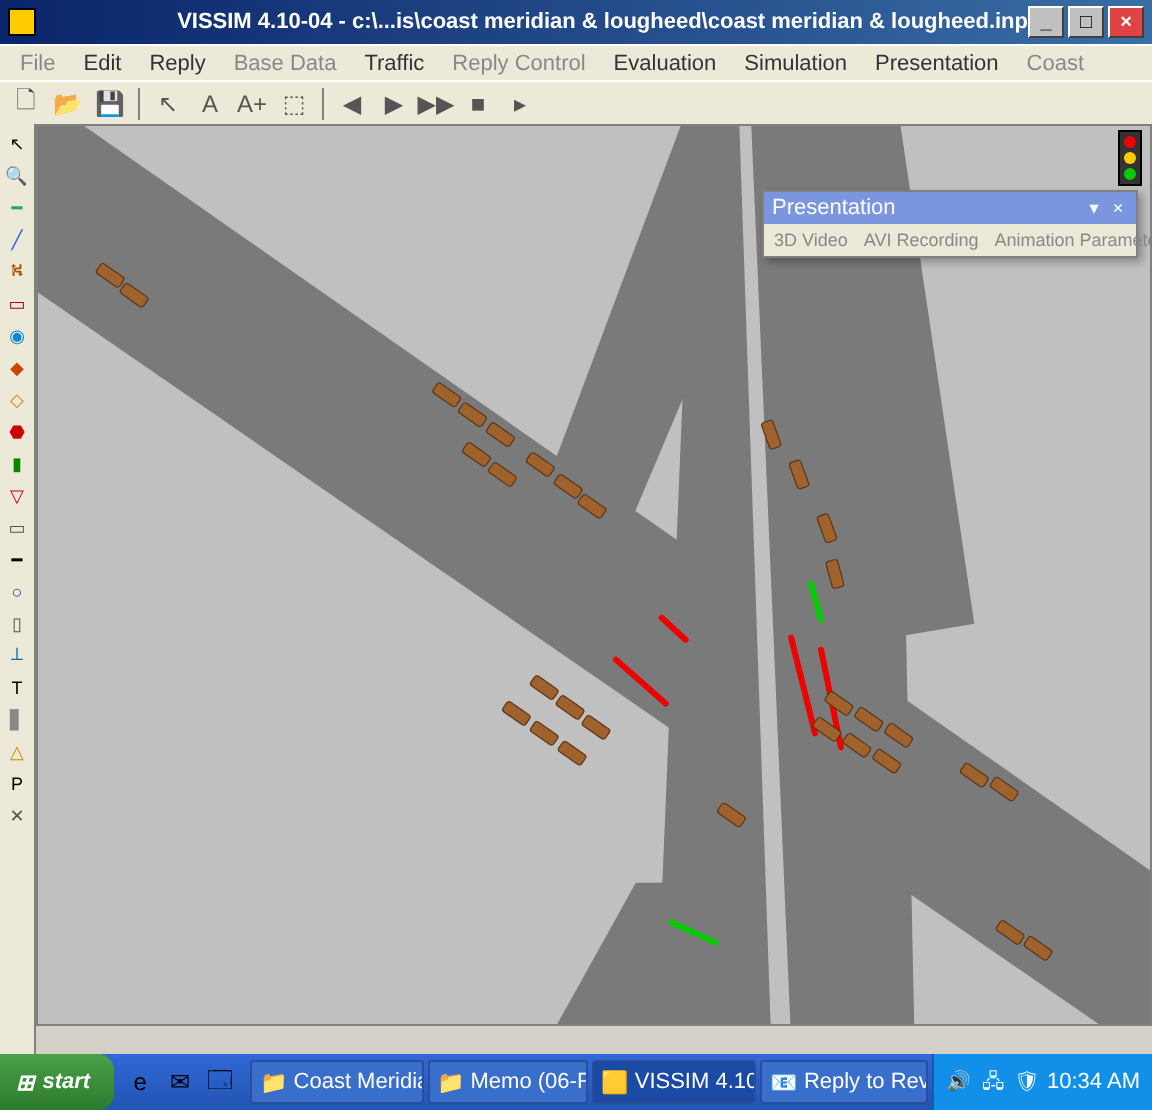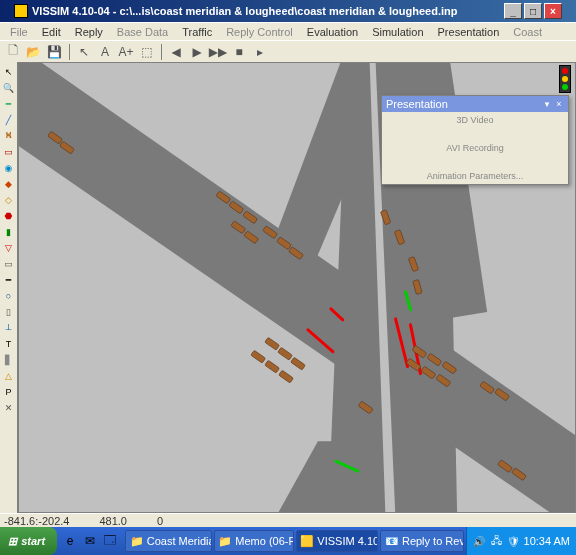--- a/index.html
+++ b/index.html
@@ -1,19 +1,19 @@
 <!DOCTYPE html>
 <html><head>
 <meta charset="utf-8">
 <style>
 * { margin: 0; padding: 0; box-sizing: border-box; font-family: Tahoma, Arial, sans-serif; font-size: 11px; }
 html, body { width: 576px; height: 555px; overflow: hidden; background: #d4d0c8; }
 
 
-.titlebar { height: 22px; background: linear-gradient(to right, #0a246a, #3a6ea5); color: #fff; display: flex; align-items: center; padding: 0 14px; }
+.titlebar { height: 22px; background: linear-gradient(to right, #0a246a, #3a6ea5); color: #fff; display: flex; align-items: center; padding: 0 4px; text-align: right; }
 .titlebar .icon { width: 14px; height: 14px; background: #fc0; margin-right: 4px; border: 1px solid #000; }
 .titlebar .title { flex: 1; font-weight: bold; font-size: 11px; white-space: nowrap; overflow: hidden; }
 .titlebar .winbtns { display: flex; gap: 2px; }
 .titlebar .winbtns span { width: 18px; height: 16px; background: #c0c0c0; border: 1px solid #fff; border-right-color: #404040; border-bottom-color: #404040; display: flex; align-items: center; justify-content: center; color: #000; font-weight: bold; font-size: 10px; cursor: default; }
 .titlebar .winbtns .close { background: #e04343; color: #fff; }
 
 
 .menubar { height: 18px; background: #ece9d8; display: flex; align-items: center; padding: 0 4px; gap: 2px; border-top: 1px solid #fff; }
 .menubar span { padding: 1px 6px; color: #333; cursor: default; }
 .menubar span.disabled { color: #888; }
@@ -35,21 +35,21 @@
 
 .traffic-light { position: absolute; top: 2px; right: 4px; width: 12px; height: 28px; background: #333; border: 1px solid #000; display: flex; flex-direction: column; align-items: center; justify-content: space-around; padding: 1px; }
 .traffic-light i { width: 6px; height: 6px; border-radius: 50%; display: block; }
 .tl-r { background: #e00; } .tl-y { background: #fc0; } .tl-g { background: #0c0; }
 
 
 .panel { position: absolute; top: 32px; right: 6px; width: 188px; background: #ece9d8; border: 1px solid #808080; box-shadow: 2px 2px 4px rgba(0,0,0,.3); }
 .panel .phead { background: #7a96df; color: #fff; padding: 2px 4px; display: flex; align-items: center; justify-content: space-between; font-size: 10px; }
 .panel .phead .pclose { display: flex; gap: 2px; }
 .panel .phead .pclose span { width: 10px; height: 10px; display: flex; align-items: center; justify-content: center; color: #fff; font-size: 9px; cursor: default; }
-.panel .prow { display: flex; align-items: center; padding: 2px 3px; gap: 16px; flex-direction: column; }
+.panel .prow { display: flex; align-items: center; padding: 2px 3px; gap: 4px; }
 .panel .prow .lbl { font-size: 9px; color: #888; padding: 1px 2px; cursor: default; white-space: nowrap; }
 
 
 .coordbar { position: absolute; left: 0; bottom: 0; height: 14px; width: 100%; background: #ece9d8; display: flex; align-items: center; padding: 0 4px; font-size: 10px; color: #333; gap: 30px; border-top: 1px solid #fff; }
 
 
 .taskbar { position: absolute; left: 0; bottom: 0; width: 576px; height: 28px; background: linear-gradient(to bottom, #3168d5, #2254b3); display: flex; align-items: center; }
 .taskbar .start { height: 28px; background: linear-gradient(to bottom, #49a149, #2d7a2d); color: #fff; font-weight: bold; font-style: italic; padding: 0 12px 0 8px; display: flex; align-items: center; border-radius: 0 8px 8px 0; cursor: default; gap: 4px; }
 .taskbar .ql { display: flex; gap: 2px; margin: 0 4px; }
 .taskbar .ql span { width: 18px; height: 18px; display: flex; align-items: center; justify-content: center; font-size: 12px; cursor: default; }
@@ -205,25 +205,20 @@
         <div class="prow">
           <span class="lbl">3D Video</span>
           <span class="lbl">AVI Recording</span>
           <span class="lbl">Animation Parameters...</span>
 
         </div>
       </div>
     </div>
   </div>
 
-  <div class="coordbar">
-    <span>-841.6:-202.4</span>
-    <span>481.0</span>
-    <span>0</span>
-  </div>
 </div>
 
 <div class="taskbar">
   <div class="start">
     <span>⊞</span>
     <span>start</span>
   </div>
   <div class="ql">
     <span>e</span>
     <span>✉</span>

